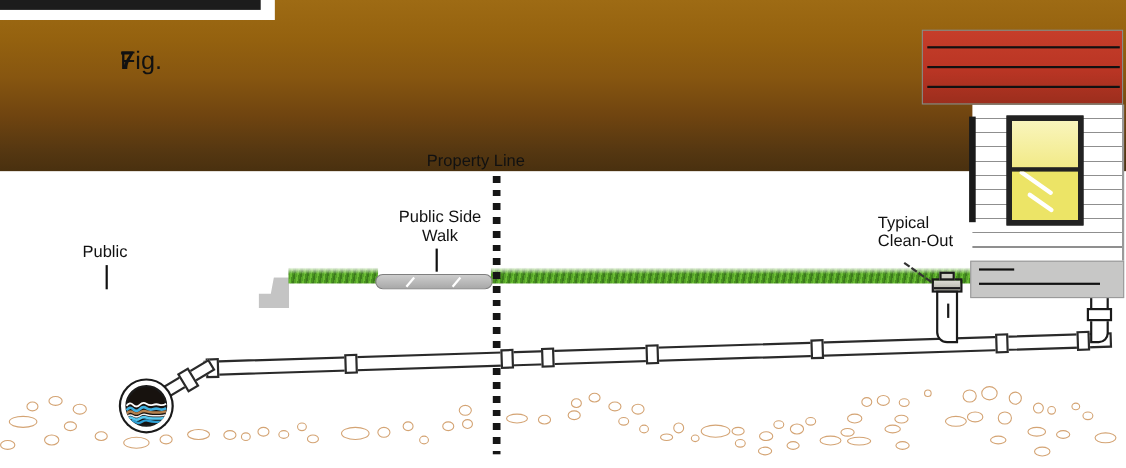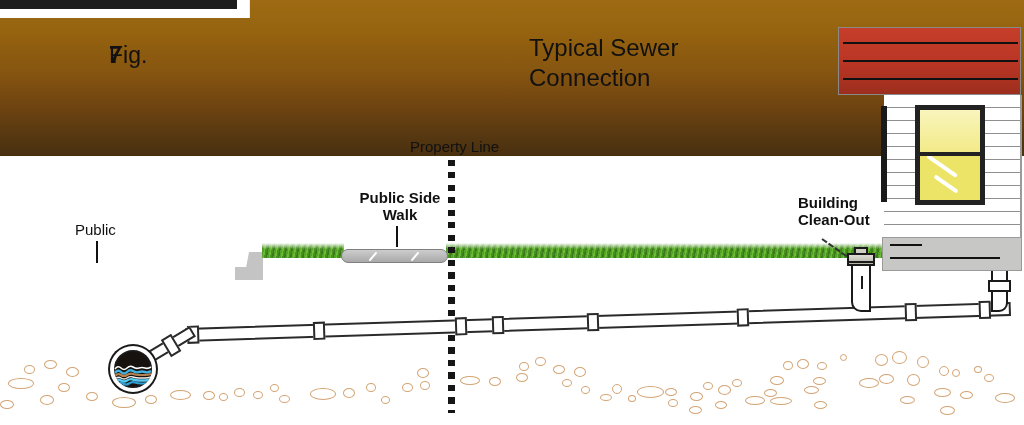--- a/index.html
+++ b/index.html
@@ -78,21 +78,21 @@
   .window{left:915px;top:105px;width:70px;height:100px;border:5px solid #222;background:#222;}
   .pane{left:0;width:60px;}
   .pane-top{top:0;height:42px;background:linear-gradient(180deg,#f9f5bc,#f2ea88);}
   .pane-bot{top:46px;height:44px;background:#ece466;overflow:hidden;}
   .streak{background:#fff;height:4px;border-radius:2px;transform:rotate(35deg);}
   .foundation{left:882px;top:237px;width:140px;height:34px;background:#c7c7c6;border:1px solid #9a9a9a;}
   .f-line{background:#111;height:2px;}
 
   
   .lbl{color:#111;font-size:15px;line-height:1.12;white-space:nowrap;}
-  .lbl-wrap{white-space:normal;font-weight:bold;}
+  .lbl-wrap{white-space:normal;}
   .wlbl{color:#ffffff;font-size:16.5px;white-space:nowrap;}
   .fig{left:109px;top:42px;font-size:23px;color:#111;}
   .fig b{font-weight:bold;}
   .title{left:529px;top:33px;width:200px;font-size:24px;line-height:1.25;color:#111;white-space:normal;}
   .ptr-v{width:2px;background:#111;}
   .ptr-dash{width:30px;height:0;border-top:2px dashed #333;transform:rotate(35deg);transform-origin:left center;}
 </style>
 </head>
 <body>
 
@@ -237,24 +237,23 @@
   </div>
 
   <div class="ptr-v" style="left:96px;top:241px;height:22px"></div>
   <div class="ptr-v" style="left:396px;top:226px;height:21px"></div>
   <div class="ptr-dash" style="left:822px;top:238px"></div>
 
   <div class="fig">
     <span>Fig.</span>
     <b>7</b>
   </div>
-  <div class="title">Typical Sewer Connection</div>
-
-  <div class="lbl" style="left:410px;top:139px">Property Line</div>
+
+  <div class="lbl" style="left:388px;top:139px">Property Line</div>
   <div class="lbl lbl-wrap" style="left:358px;top:190px;width:84px;text-align:center">Public Side Walk</div>
   <div class="lbl" style="left:75px;top:222px">Public</div>
-  <div class="lbl lbl-wrap" style="left:798px;top:195px;width:80px">Building Clean-Out</div>
+  <div class="lbl lbl-wrap" style="left:798px;top:195px;width:80px">Typical Clean-Out</div>
 
   <div class="wlbl" style="left:66px;top:292px">Sewer Main Line</div>
   <div class="wlbl" style="left:197px;top:352px">Sewer Lateral To main Line</div>
   <div class="wlbl" style="left:654px;top:349px">Sewer Lateral</div>
 
 </div>
 
 </body></html>

